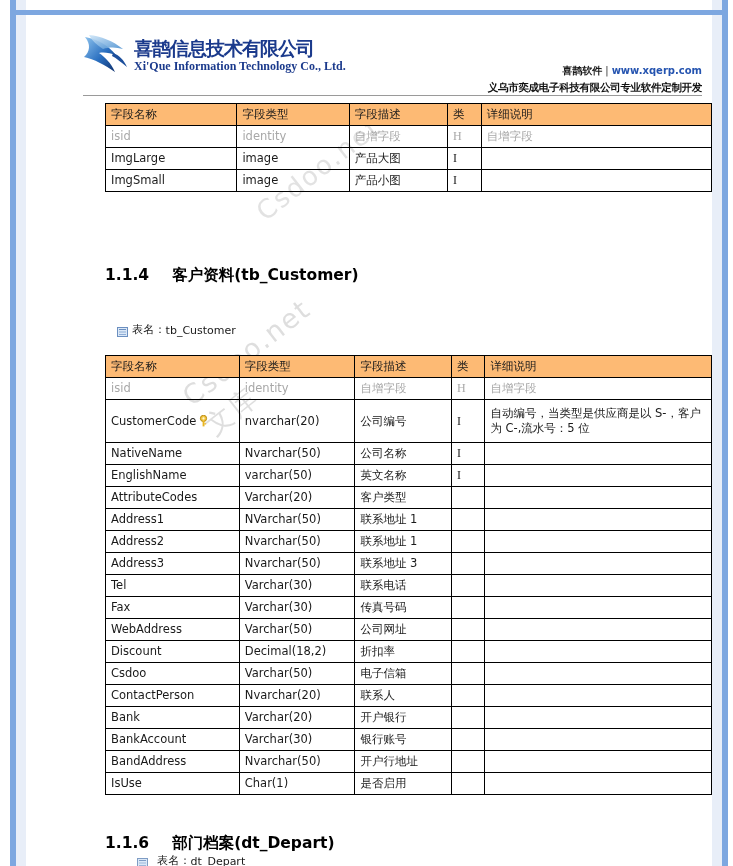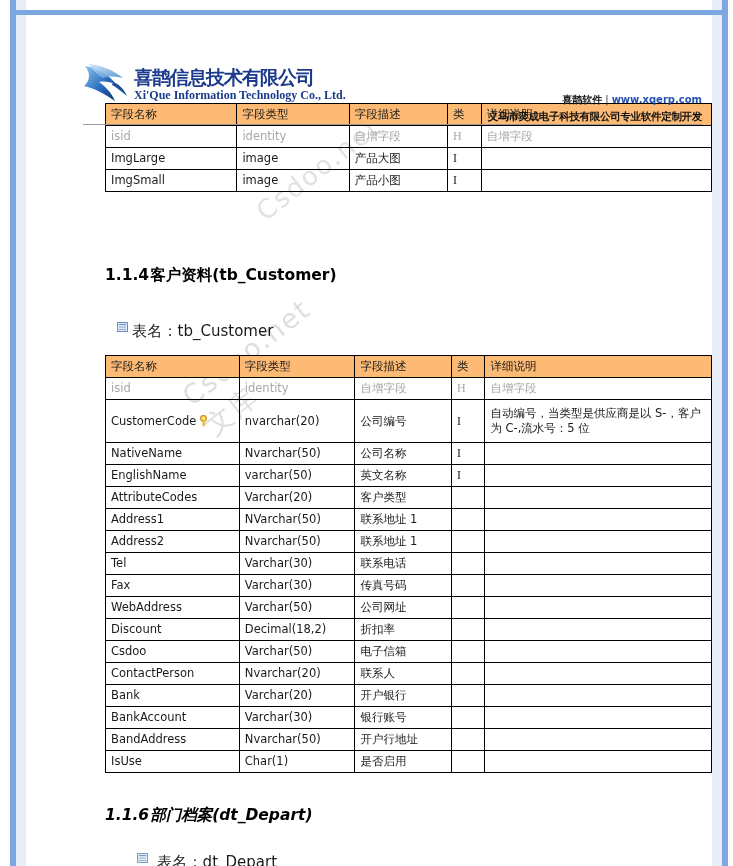--- a/index.html
+++ b/index.html
@@ -78,21 +78,20 @@
     white-space: nowrap;
   }
 
   
   .doc-header {
     position: absolute;
     left: 0; top: 0;
     width: 686px;
     height: 82px;
     z-index: 10;
-    margin-top: 29px;
   }
   .logo-wrap {
     position: absolute;
     left: 57px;
     top: 18px;
     display: flex;
     align-items: center;
   }
   .logo-mark {
     width: 46px;
@@ -201,28 +200,28 @@
   
   .h3 {
     position: absolute;
     font-family: "DejaVu Sans", sans-serif;
     font-size: 15.5px;
     font-weight: bold;
     color: #000;
     white-space: nowrap;
     z-index: 8;
   }
-  .h3 .num { margin-right: 1px; }
+  .h3 .num { margin-right: 23px; }
 
   .tname {
     position: absolute;
     display: flex;
-    align-items: flex-start;
-    font-family: "DejaVu Sans", sans-serif;
-    font-size: 15px;
+    align-items: flex-end;
+    font-family: "DejaVu Sans", sans-serif;
+    font-size: 11px;
     color: #1a1a1a;
     white-space: nowrap;
     z-index: 8;
   }
   .tname .docicon {
     width: 11px;
     height: 10px;
     margin-right: 4px;
     flex: 0 0 auto;
   }
@@ -394,20 +393,27 @@
             <td class="c-note"></td>
           </tr>
           <tr>
             <td class="c-name">Address2</td>
             <td class="c-type">Nvarchar(50)</td>
             <td class="c-desc">联系地址 1</td>
             <td class="c-cls"></td>
             <td class="c-note"></td>
           </tr>
           <tr>
+            <td class="c-name">Address3</td>
+            <td class="c-type">Nvarchar(50)</td>
+            <td class="c-desc">联系地址 3</td>
+            <td class="c-cls"></td>
+            <td class="c-note"></td>
+          </tr>
+          <tr>
             <td class="c-name">Tel</td>
             <td class="c-type">Varchar(30)</td>
             <td class="c-desc">联系电话</td>
             <td class="c-cls"></td>
             <td class="c-note"></td>
           </tr>
           <tr>
             <td class="c-name">Fax</td>
             <td class="c-type">Varchar(30)</td>
             <td class="c-desc">传真号码</td>
@@ -466,21 +472,21 @@
           <tr>
             <td class="c-name">IsUse</td>
             <td class="c-type">Char(1)</td>
             <td class="c-desc">是否启用</td>
             <td class="c-cls"></td>
             <td class="c-note"></td>
           </tr>
         </tbody>
     </table>
 
-    <div class="h3" style="left:79px; top:790px;font-style:italic;">
+    <div class="h3" style="left:79px; top:818px;">
       <span class="num">1.1.6</span><span>部门档案(dt_Depart)</span>
     </div>
 
     <div class="tname" style="left:111px; top:838px;">
       <svg class="docicon" viewBox="0 0 11 10" style="margin-right:9px;">
         <rect x="0.5" y="0.5" width="10" height="9" fill="#dbe8f7" stroke="#7e9cc4"></rect>
         <rect x="2" y="2" width="7" height="1" fill="#7e9cc4"></rect>
         <rect x="2" y="4.5" width="7" height="1" fill="#9db7d9"></rect>
         <rect x="2" y="7" width="7" height="1" fill="#9db7d9"></rect>
       </svg>

